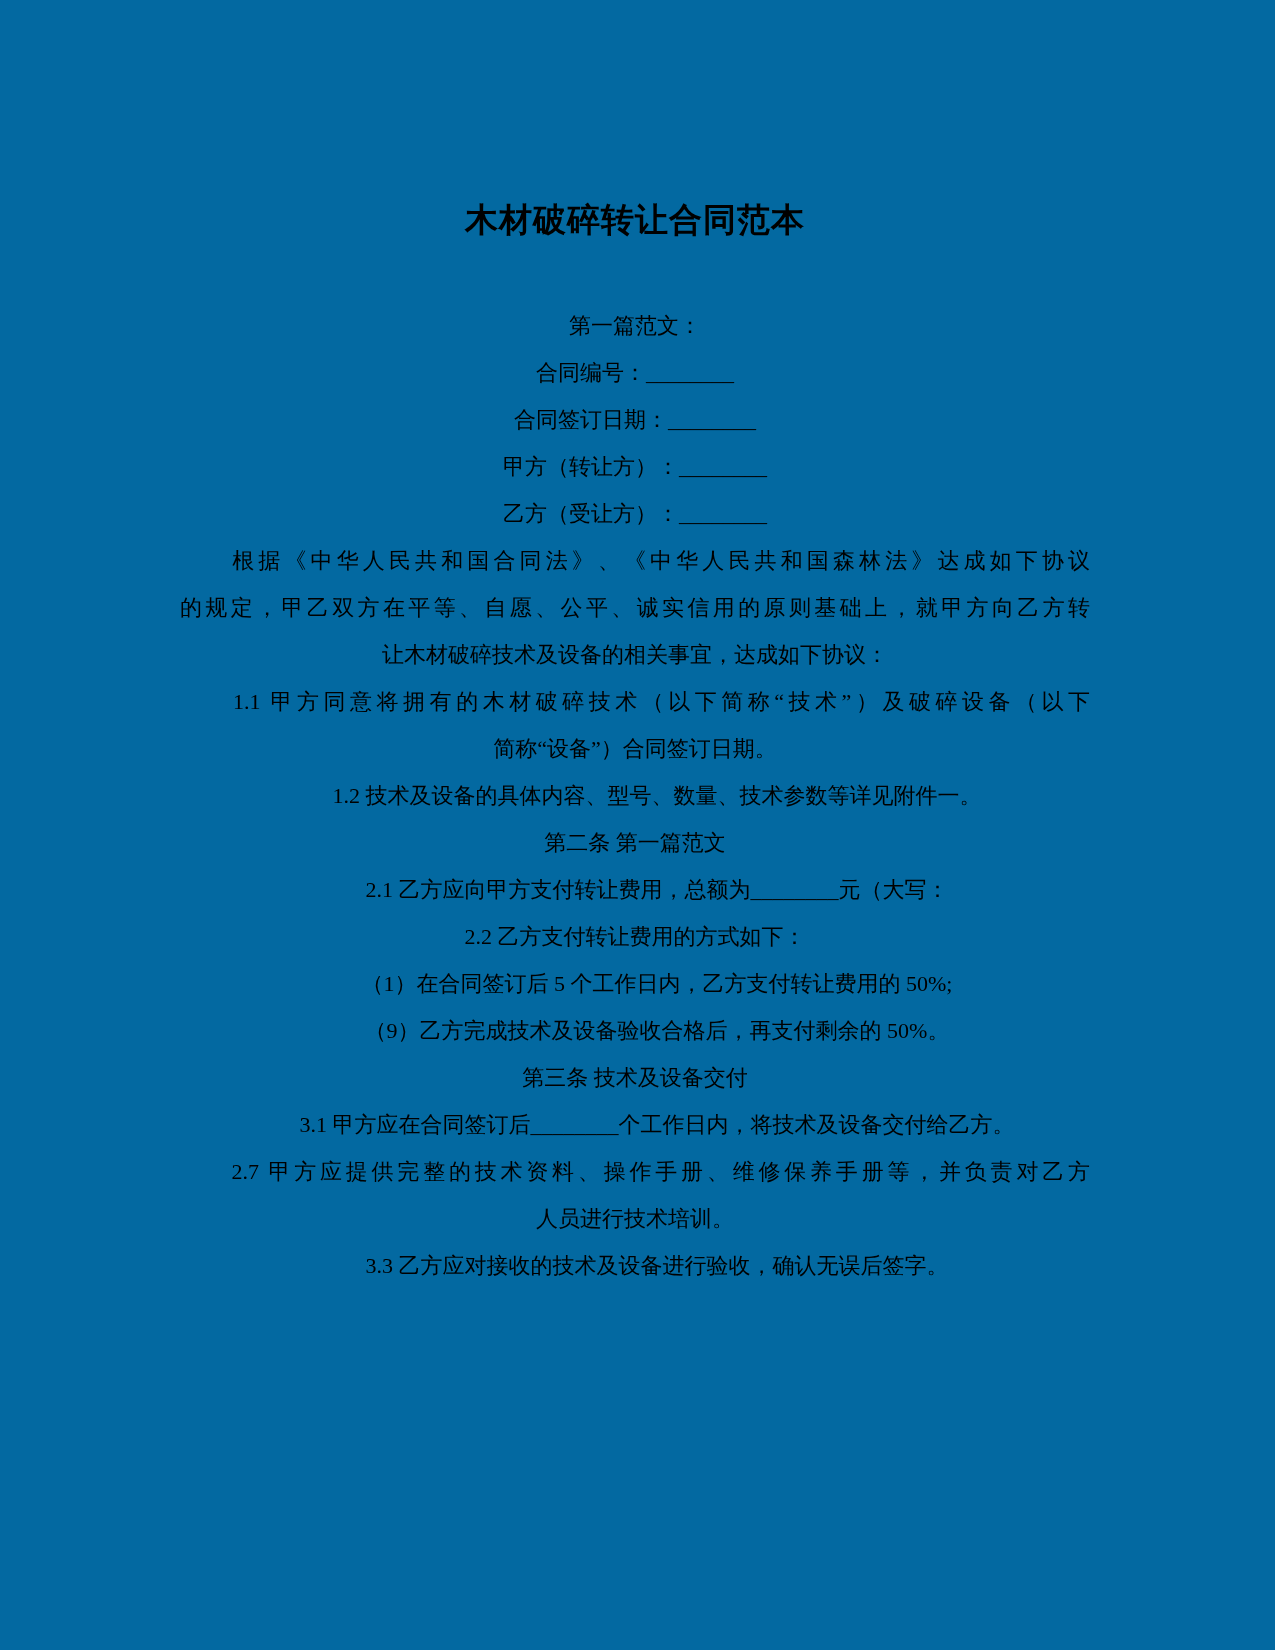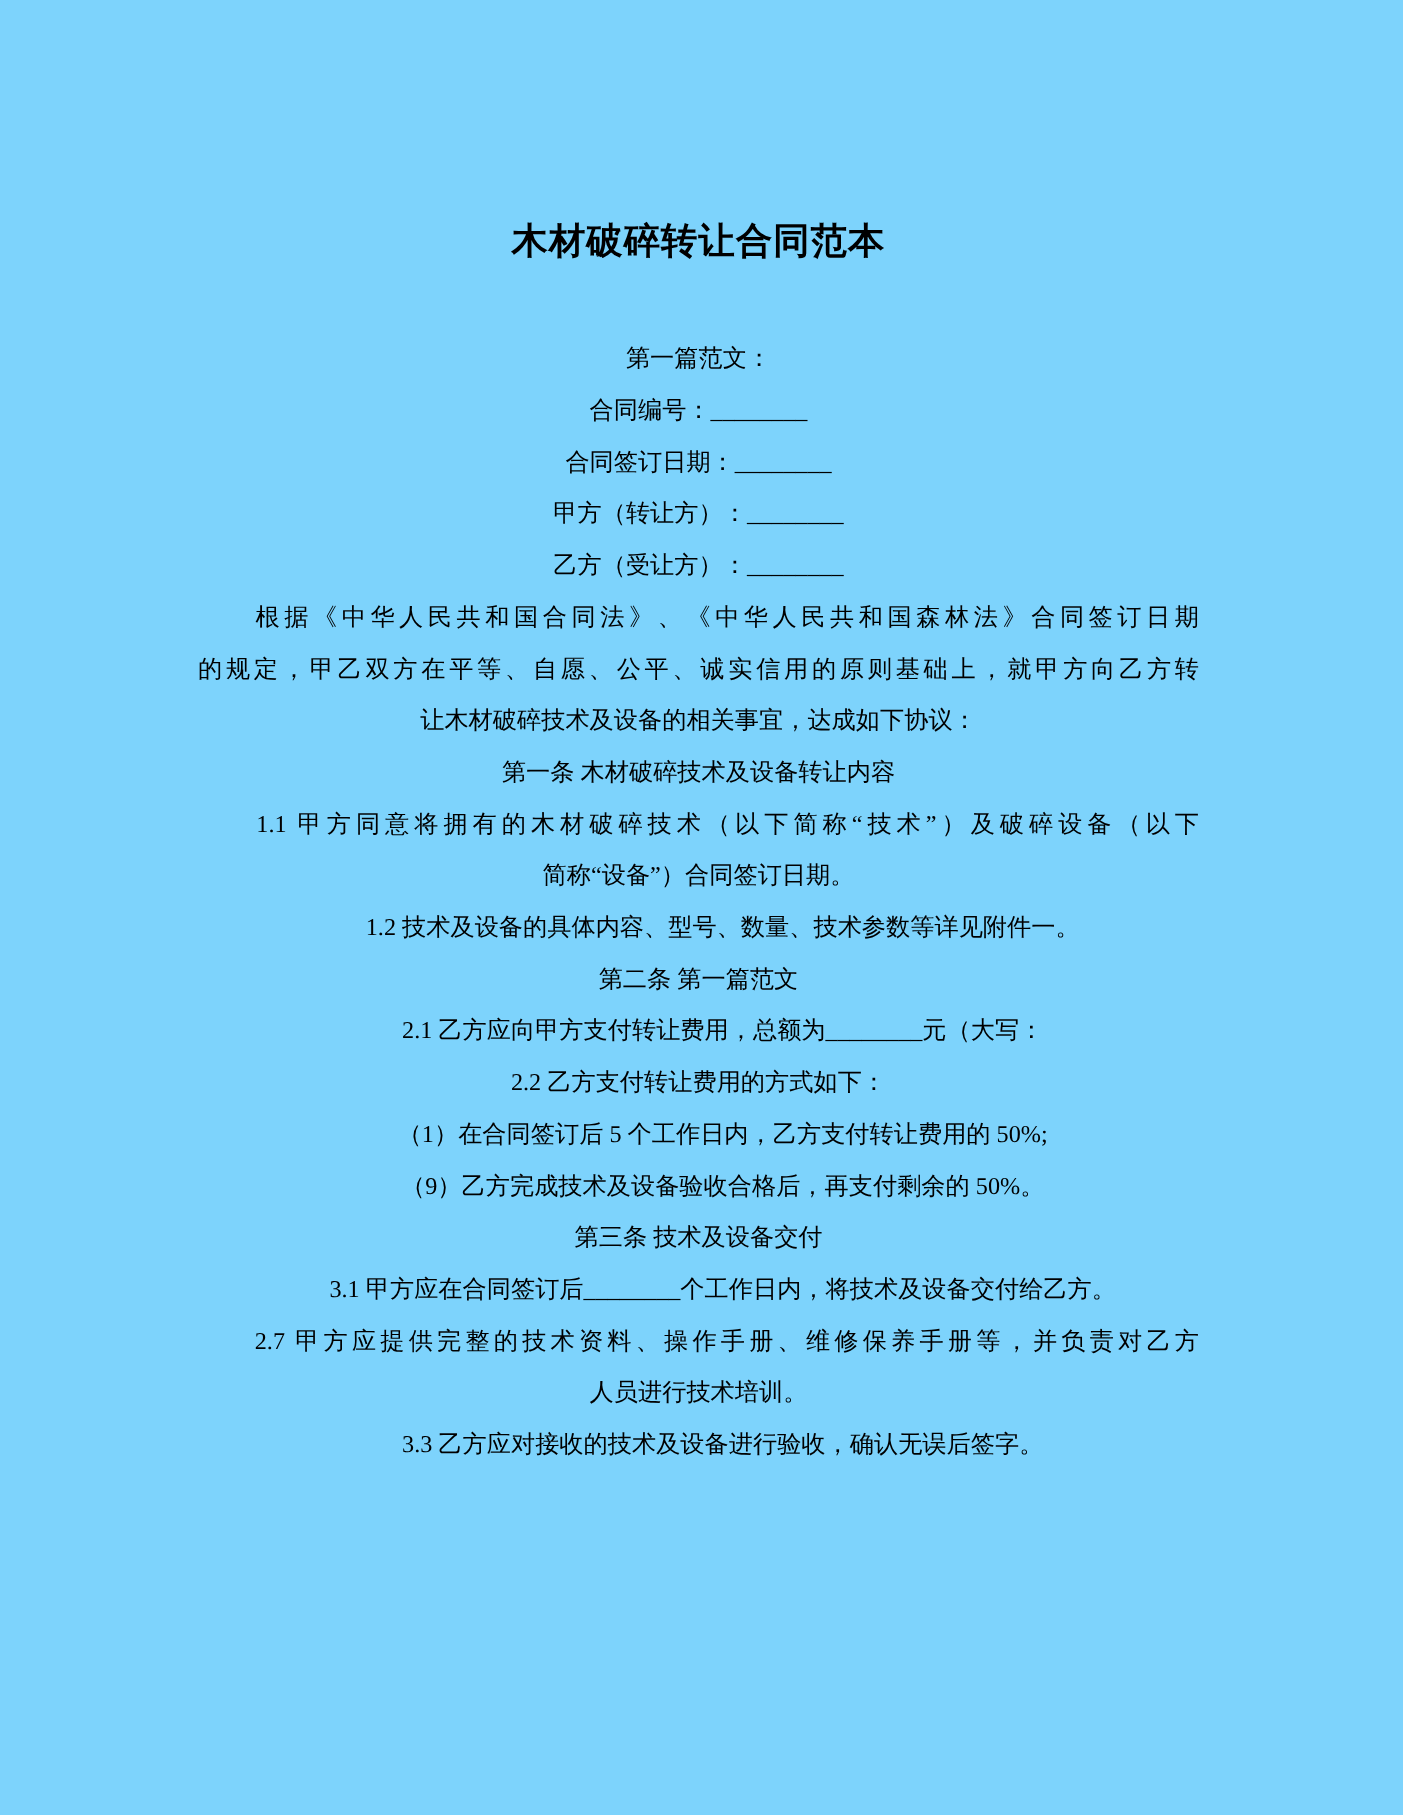--- a/index.html
+++ b/index.html
@@ -8,21 +8,21 @@
     height: 1650px;
     background: #ffffff;
     font-family: "Liberation Serif", "DejaVu Serif", serif;
     color: #000000;
     overflow: hidden;
   }
   .page {
     position: relative;
     width: 1275px;
     height: 1650px;
-    background: #7dd3fc;
+    background: #0369a1;
   }
   .doc {
     position: absolute;
     left: 180px;
     top: 0;
     width: 910px;
   }
   .doc-title {
     margin-top: 197px;
     font-size: 33px;
@@ -55,24 +55,23 @@
 
 <div class="page">
   <div class="doc">
     <h1 class="doc-title">木材破碎转让合同范本</h1>
     <div class="doc-body" id="doc-body">
         <div class="line">第一篇范文：</div>
         <div class="line">合同编号：________</div>
         <div class="line">合同签订日期：________</div>
         <div class="line">甲方（转让方）：________</div>
         <div class="line">乙方（受让方）：________</div>
-        <div class="line j">　　根据《中华人民共和国合同法》、《中华人民共和国森林法》合同签订日期</div>
+        <div class="line j">　　根据《中华人民共和国合同法》、《中华人民共和国森林法》达成如下协议</div>
         <div class="line j">的规定，甲乙双方在平等、自愿、公平、诚实信用的原则基础上，就甲方向乙方转</div>
         <div class="line">让木材破碎技术及设备的相关事宜，达成如下协议：</div>
-        <div class="line">第一条 木材破碎技术及设备转让内容</div>
         <div class="line j">　　1.1 甲方同意将拥有的木材破碎技术（以下简称“技术”）及破碎设备（以下</div>
         <div class="line">简称“设备”）合同签订日期。</div>
         <div class="line">　　1.2 技术及设备的具体内容、型号、数量、技术参数等详见附件一。</div>
         <div class="line">第二条 第一篇范文</div>
         <div class="line">　　2.1 乙方应向甲方支付转让费用，总额为________元（大写：</div>
         <div class="line">2.2 乙方支付转让费用的方式如下：</div>
         <div class="line">　　（1）在合同签订后 5 个工作日内，乙方支付转让费用的 50%;</div>
         <div class="line">　　（9）乙方完成技术及设备验收合格后，再支付剩余的 50%。</div>
         <div class="line">第三条 技术及设备交付</div>
         <div class="line">　　3.1 甲方应在合同签订后________个工作日内，将技术及设备交付给乙方。</div>

